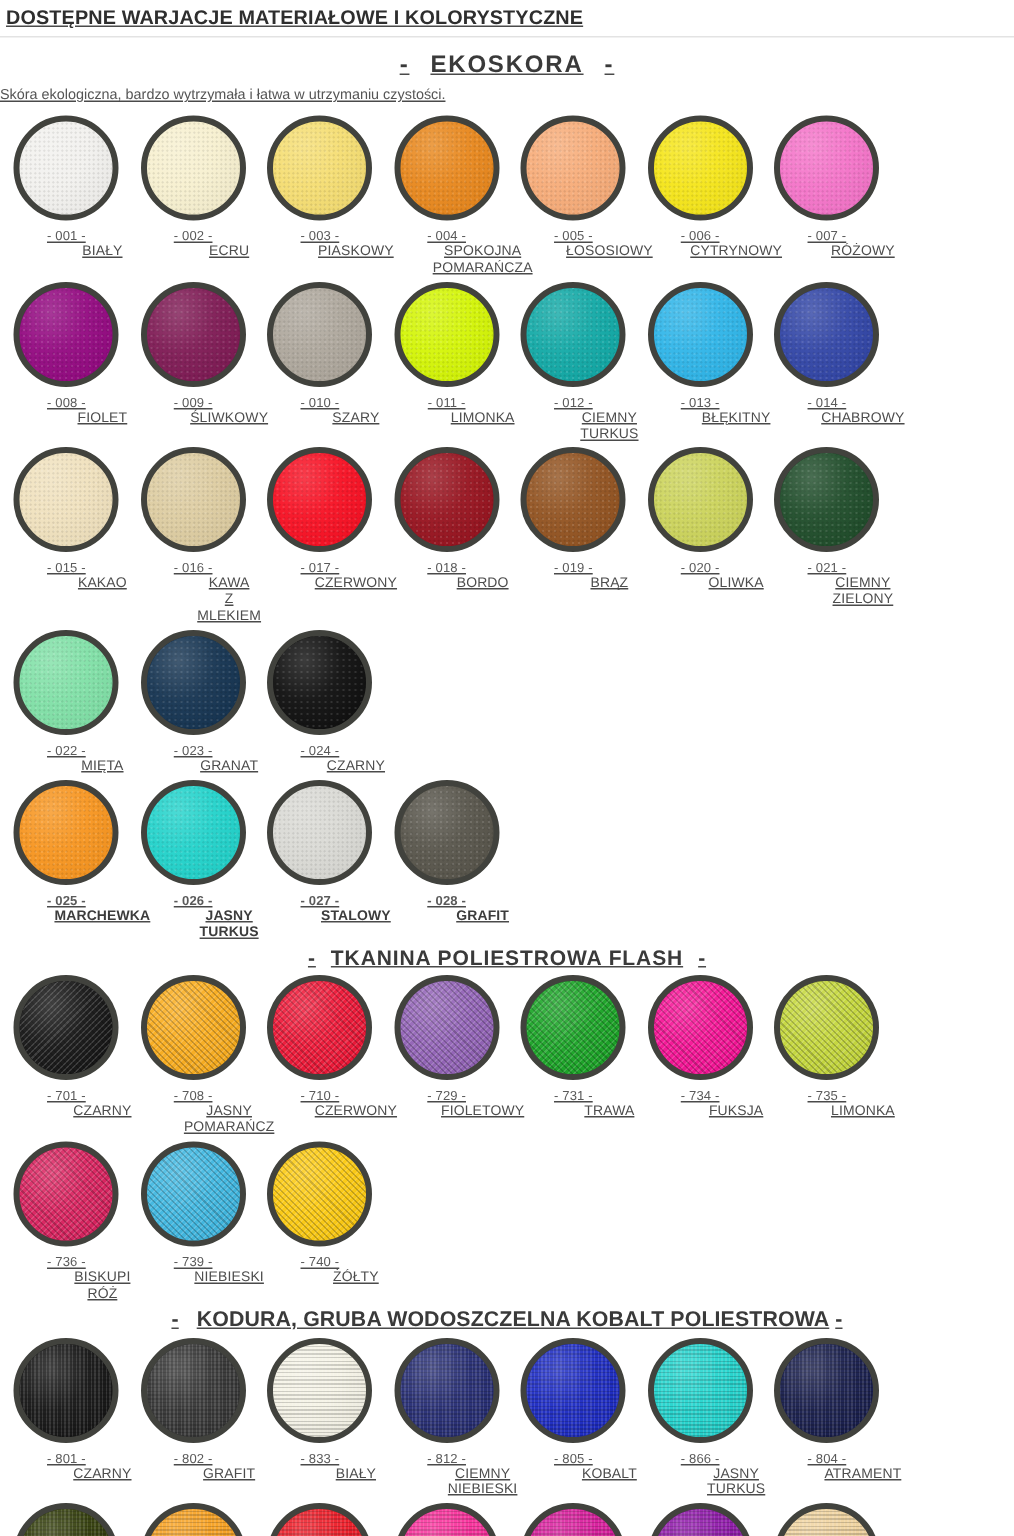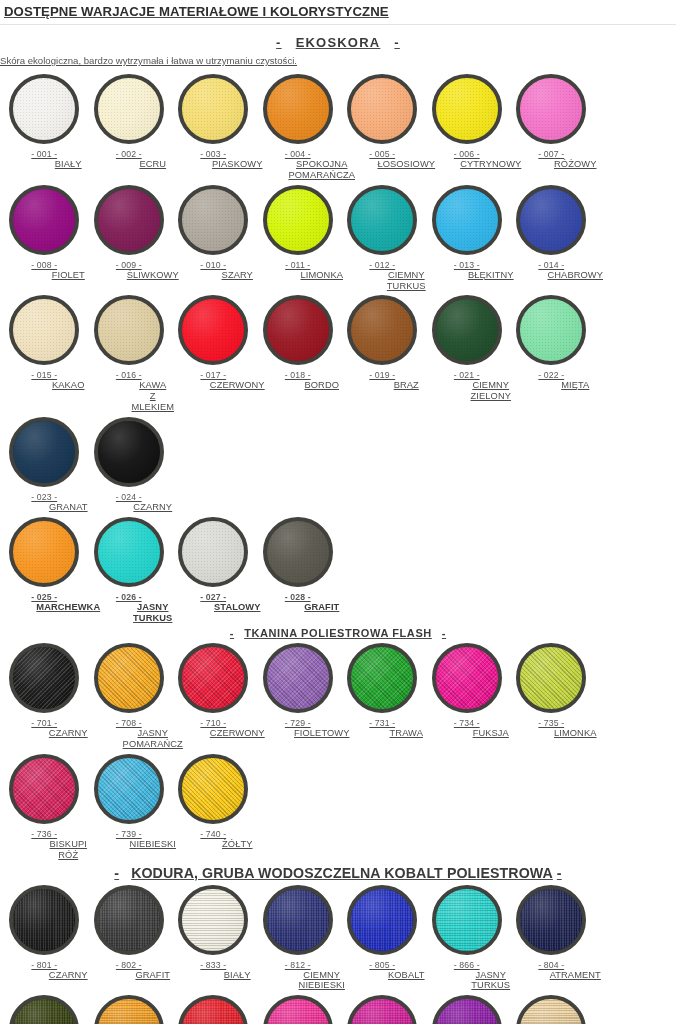--- a/index.html
+++ b/index.html
@@ -42,23 +42,23 @@
   .section-head {
     text-align: center;
     font-weight: bold;
     color: #3a3a3a;
     white-space: nowrap;
   }
   .section-head .dash {
     font-weight: bold;
     color: #3a3a3a;
   }
-  .sh-eko { font-size: 13px; letter-spacing: 1.2px; padding: 6px 0 2px; }
+  .sh-eko { font-size: 16px; letter-spacing: 1.2px; padding: 6px 0 2px; }
   .sh-eko .dash { padding: 0 14px; }
-  .sh-flash { font-size: 11px; letter-spacing: .6px; padding: 2px 0 2px; }
+  .sh-flash { font-size: 14px; letter-spacing: .6px; padding: 2px 0 2px; }
   .sh-flash .dash { padding: 0 10px; }
   .sh-kodura { font-size: 14.2px; letter-spacing: .1px; padding: 2px 0 2px; }
   .sh-kodura .dash-l { padding: 0 12px 0 0; }
   .sh-kodura .dash-r { padding: 0 0 0 4px; }
 
   .sub-desc {
     text-align: left;
     font-size: 9.6px;
     color: #555;
     padding: 3px 0 6px;
@@ -294,20 +294,26 @@
         <div class="label"><span class="code">- 018 -</span><span class="name">BORDO</span></div>
       </div>
       <div class="cell">
         <div class="swatch-wrap">
           <div class="swatch tex-leather" style="background: rgb(145, 81, 30);"></div>
         </div>
         <div class="label"><span class="code">- 019 -</span><span class="name">BRĄZ</span></div>
       </div>
       <div class="cell">
         <div class="swatch-wrap">
+          <div class="swatch tex-leather" style="background: rgb(203, 211, 89);"></div>
+        </div>
+        <div class="label"><span class="code">- 020 -</span><span class="name">OLIWKA</span></div>
+      </div>
+      <div class="cell">
+        <div class="swatch-wrap">
           <div class="swatch tex-leather" style="background: rgb(28, 74, 39);"></div>
         </div>
         <div class="label"><span class="code">- 021 -</span><span class="name">CIEMNY
 ZIELONY</span></div>
       </div>
       <div class="cell">
         <div class="swatch-wrap">
           <div class="swatch tex-leather" style="background: rgb(127, 224, 166);"></div>
         </div>
         <div class="label"><span class="code">- 022 -</span><span class="name">MIĘTA</span></div>

